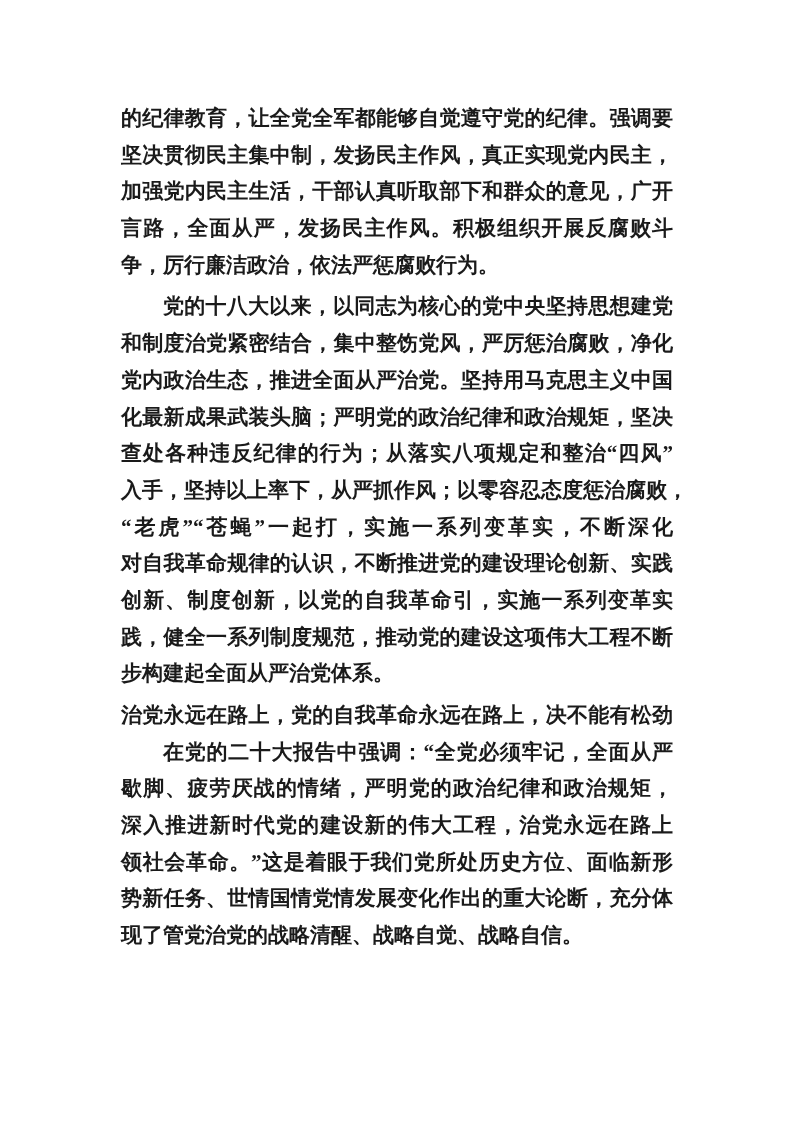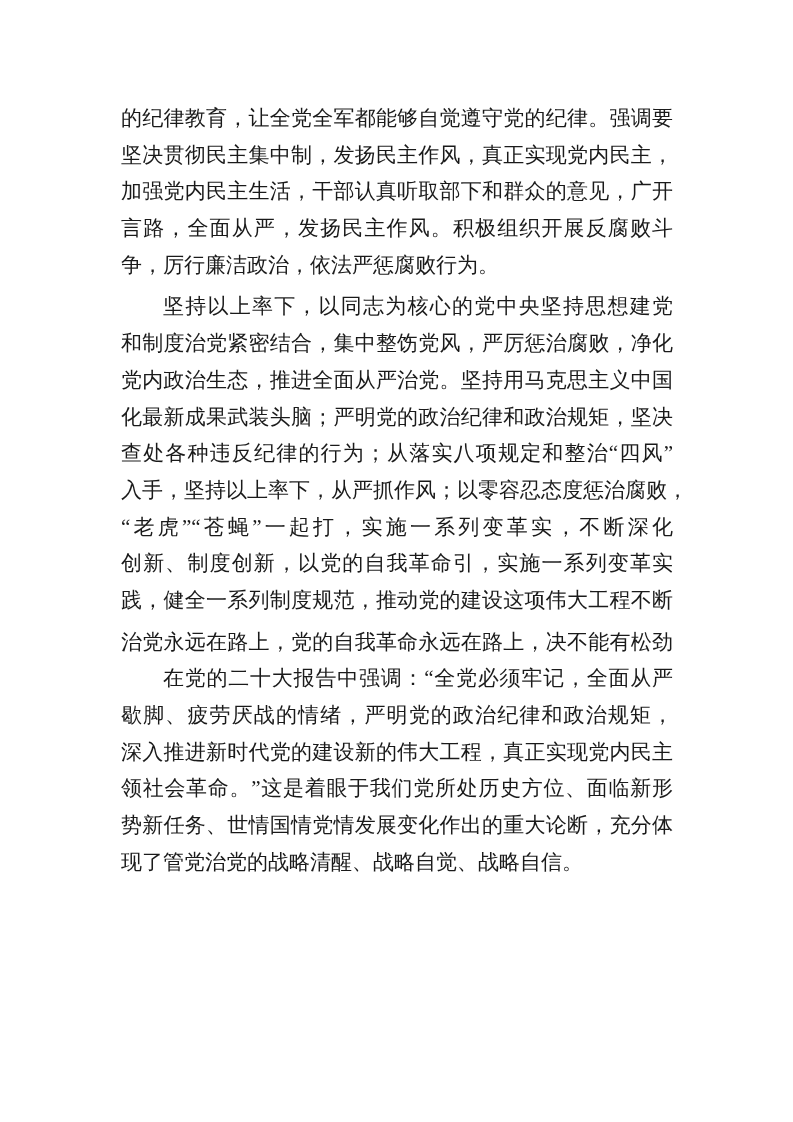--- a/index.html
+++ b/index.html
@@ -19,21 +19,21 @@
     background: #ffffff;
   }
   .text-block {
     position: absolute;
     left: 121px;
     top: 100px;
     width: 552px;
     color: #1a1a1a;
     font-family: "Liberation Serif", "DejaVu Serif", serif;
     font-size: 21px;
-    font-weight: 400;
+    font-weight: 700;
   }
   .para {
     margin: 0 0 5px 0;
     padding: 0;
   }
   .line {
     height: 36.7px;
     line-height: 36.7px;
     white-space: nowrap;
     text-align: justify;
@@ -54,33 +54,35 @@
 <div class="page">
   <div class="text-block" id="doc-body">
       <div class="para">
         <div class="line">的纪律教育，让全党全军都能够自觉遵守党的纪律。强调要</div>
         <div class="line">坚决贯彻民主集中制，发扬民主作风，真正实现党内民主，</div>
         <div class="line">加强党内民主生活，干部认真听取部下和群众的意见，广开</div>
         <div class="line">言路，全面从严，发扬民主作风。积极组织开展反腐败斗</div>
         <div class="line last">争，厉行廉洁政治，依法严惩腐败行为。</div>
       </div>
       <div class="para">
-        <div class="line indent">坚持以上率下，以同志为核心的党中央坚持思想建党</div>
+        <div class="line indent">党的十八大以来，以同志为核心的党中央坚持思想建党</div>
         <div class="line">和制度治党紧密结合，集中整饬党风，严厉惩治腐败，净化</div>
         <div class="line">党内政治生态，推进全面从严治党。坚持用马克思主义中国</div>
         <div class="line">化最新成果武装头脑；严明党的政治纪律和政治规矩，坚决</div>
         <div class="line">查处各种违反纪律的行为；从落实八项规定和整治“四风”</div>
         <div class="line">入手，坚持以上率下，从严抓作风；以零容忍态度惩治腐败，</div>
         <div class="line">“老虎”“苍蝇”一起打，实施一系列变革实，不断深化</div>
+        <div class="line">对自我革命规律的认识，不断推进党的建设理论创新、实践</div>
         <div class="line">创新、制度创新，以党的自我革命引，实施一系列变革实</div>
         <div class="line">践，健全一系列制度规范，推动党的建设这项伟大工程不断</div>
+        <div class="line last">步构建起全面从严治党体系。</div>
       </div>
       <div class="para">
         <div class="line">治党永远在路上，党的自我革命永远在路上，决不能有松劲</div>
         <div class="line indent">在党的二十大报告中强调：“全党必须牢记，全面从严</div>
         <div class="line">歇脚、疲劳厌战的情绪，严明党的政治纪律和政治规矩，</div>
-        <div class="line">深入推进新时代党的建设新的伟大工程，真正实现党内民主</div>
+        <div class="line">深入推进新时代党的建设新的伟大工程，治党永远在路上</div>
         <div class="line">领社会革命。”这是着眼于我们党所处历史方位、面临新形</div>
         <div class="line">势新任务、世情国情党情发展变化作出的重大论断，充分体</div>
         <div class="line last">现了管党治党的战略清醒、战略自觉、战略自信。</div>
       </div>
     </div>
 </div>
 
 </body></html>

